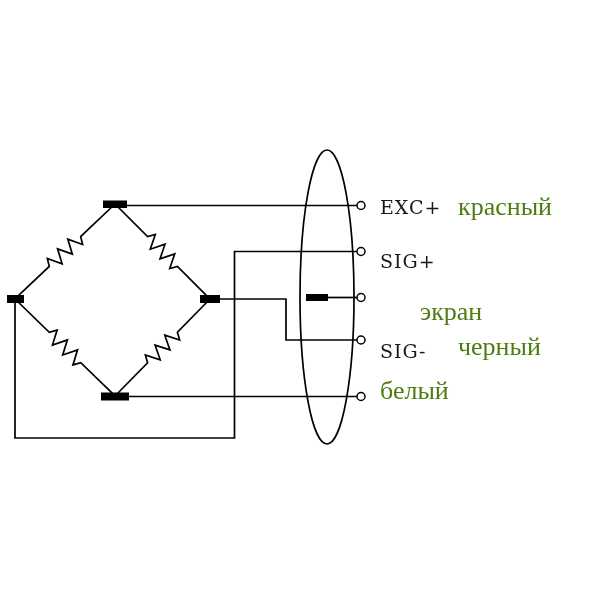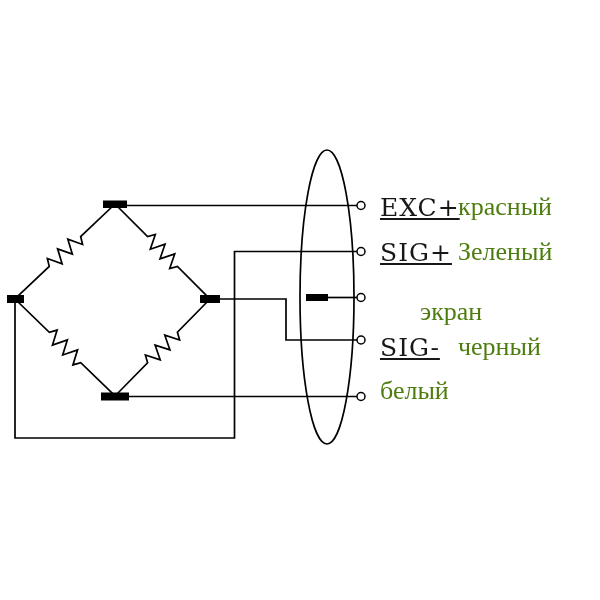--- a/index.html
+++ b/index.html
@@ -43,32 +43,31 @@
     height: 40px;
     display: flex;
     align-items: center;
     white-space: nowrap;
     color: #111111;
   }
   .row .sig {
     display: inline-block;
     width: 78px;
     font-family: "DejaVu Serif", "Liberation Serif", serif;
-    font-size: 25px;
+    font-size: 19px;
     letter-spacing: 1px;
     color: #171717;
-    text-decoration: underline;
   }
   .row .wire {
     font-family: Liberation Serif, serif;
     font-size: 26px;
     color: #4d7c0f;
   }
   .row-1 { top: 187px; }
-  .row-2 { top: 232px; }
+  .row-2 { top: 232px; align-items: flex-end; }
   .row-3 { top: 292px; left: 420px; }
   .row-4 { top: 322px; align-items: flex-end; }
   .row-5 { top: 371px; }
 </style>
 </head>
 <body>
 
 <div class="stage">
 
   <svg class="diagram-svg" width="600" height="600" viewBox="0 0 600 600">
@@ -105,21 +104,20 @@
     <circle class="term" cx="361" cy="396.5" r="4"></circle>
   </svg>
 
   <div class="row row-1">
     <span class="sig">EXC+</span>
     <span class="wire">красный</span>
   </div>
 
   <div class="row row-2">
     <span class="sig">SIG+</span>
-    <span class="wire">Зеленый</span>
   </div>
 
   <div class="row row-3">
     <span class="wire">экран</span>
   </div>
 
   <div class="row row-4">
     <span class="sig">SIG-</span>
     <span class="wire">черный</span>
   </div>

